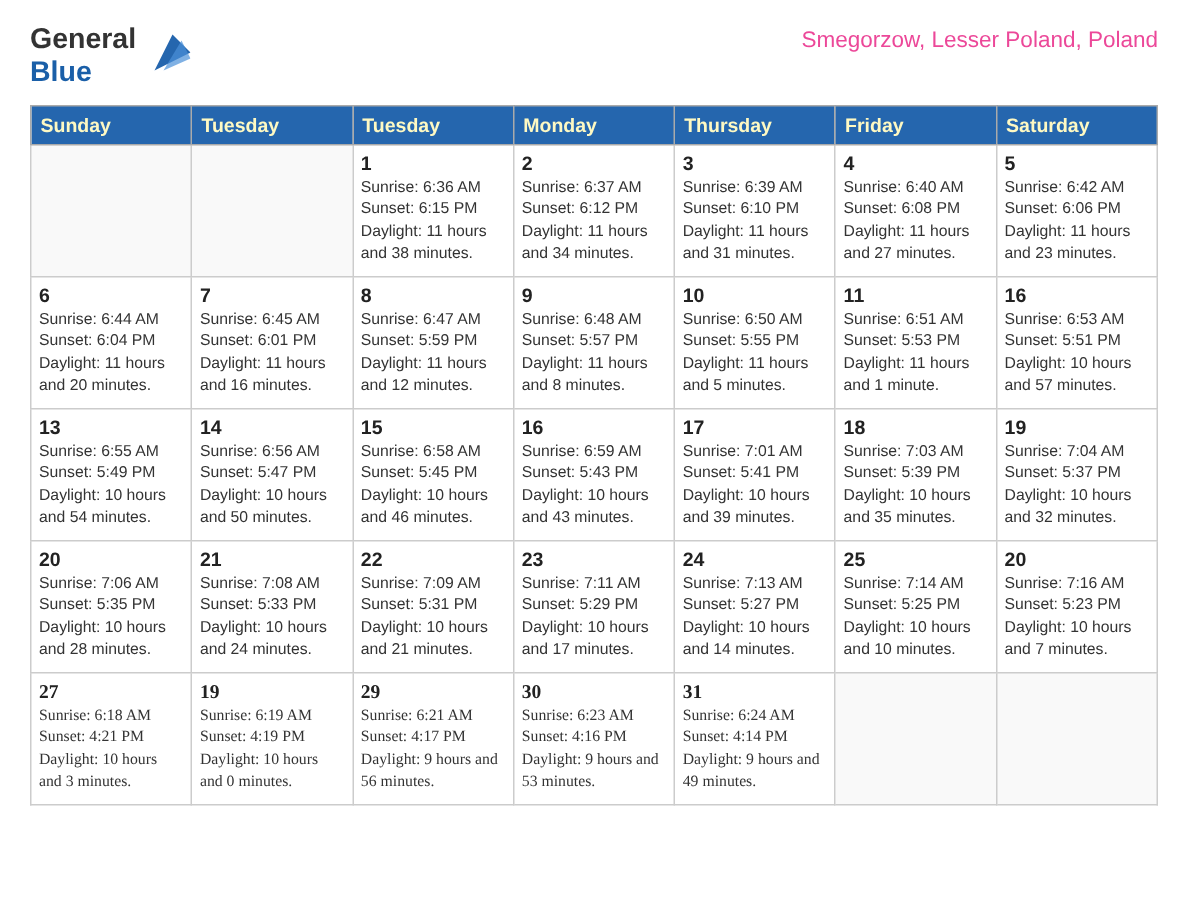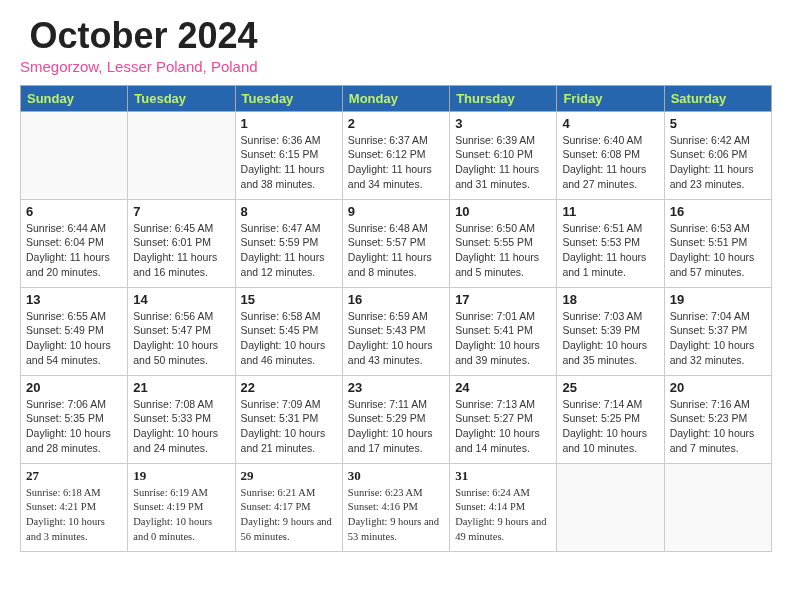--- a/index.html
+++ b/index.html
@@ -4,33 +4,48 @@
   <style>
     * { box-sizing: border-box; margin: 0; padding: 0; }
     body { font-family: Arial, sans-serif; background: #fff; width: 792px; min-height: 612px; }
     .container { padding: 16px 20px; }
     .header { display: flex; align-items: flex-start; justify-content: space-between; margin-bottom: 10px; }
     .logo { display: flex; align-items: center; }
     .title-section { text-align: right; }
     .month-title { font-size: 36px; font-weight: bold; color: #222; line-height: 1.1; }
     .location { font-size: 15px; color: #ec4899; margin-top: 2px; }
     .calendar { width: 100%; border-collapse: collapse; }
-    .calendar th { background: #2566ae; color: #bef264; text-align: left; padding: 5px 6px; font-size: 13px; border: 1px solid #aaa; }
+    .calendar th { background: #2566ae; color: #fef9c3; text-align: left; padding: 5px 6px; font-size: 13px; border: 1px solid #aaa; }
     .calendar td { vertical-align: top; border: 1px solid #ccc; padding: 4px 5px; font-size: 11px; color: #333; min-height: 80px; width: calc(100%/7); }
     .day-num { font-size: 13px; font-weight: bold; color: #222; margin-bottom: 2px; }
     .day-info { font-size: 10.5px; line-height: 1.4; color: #333; }
     .empty { background: #f9f9f9; }
   </style>
 </head>
 <body>
 
 <div class="container">
   <div class="header">
+    <div class="logo">
+      <div>
+        <div style="display:flex;align-items:center;">
+          <div style="font-size:19px;font-weight:bold;color:#333;line-height:1.15;">
+            <span>General</span><br>
+            <span style="color:#1a5fa8;">Blue</span>
+          </div>
+          <div style="margin-left:4px;">
+            <svg width="32" height="32" viewBox="0 0 32 32">
+              <polygon points="8,28 20,4 32,16" fill="#2566ae"></polygon>
+              <polygon points="14,28 26,8 32,20" fill="#4a90d9" opacity="0.7"></polygon>
+            </svg>
+          </div>
+        </div>
+      </div>
+    </div>
     <div class="title-section">
-      <div class="month-title">October 2024</div>
       <div class="location">Smegorzow, Lesser Poland, Poland</div>
     </div>
   </div>
 
   <table class="calendar">
     <thead>
       <tr>
         <th>Sunday</th>
         <th>Tuesday</th>
         <th>Tuesday</th>

